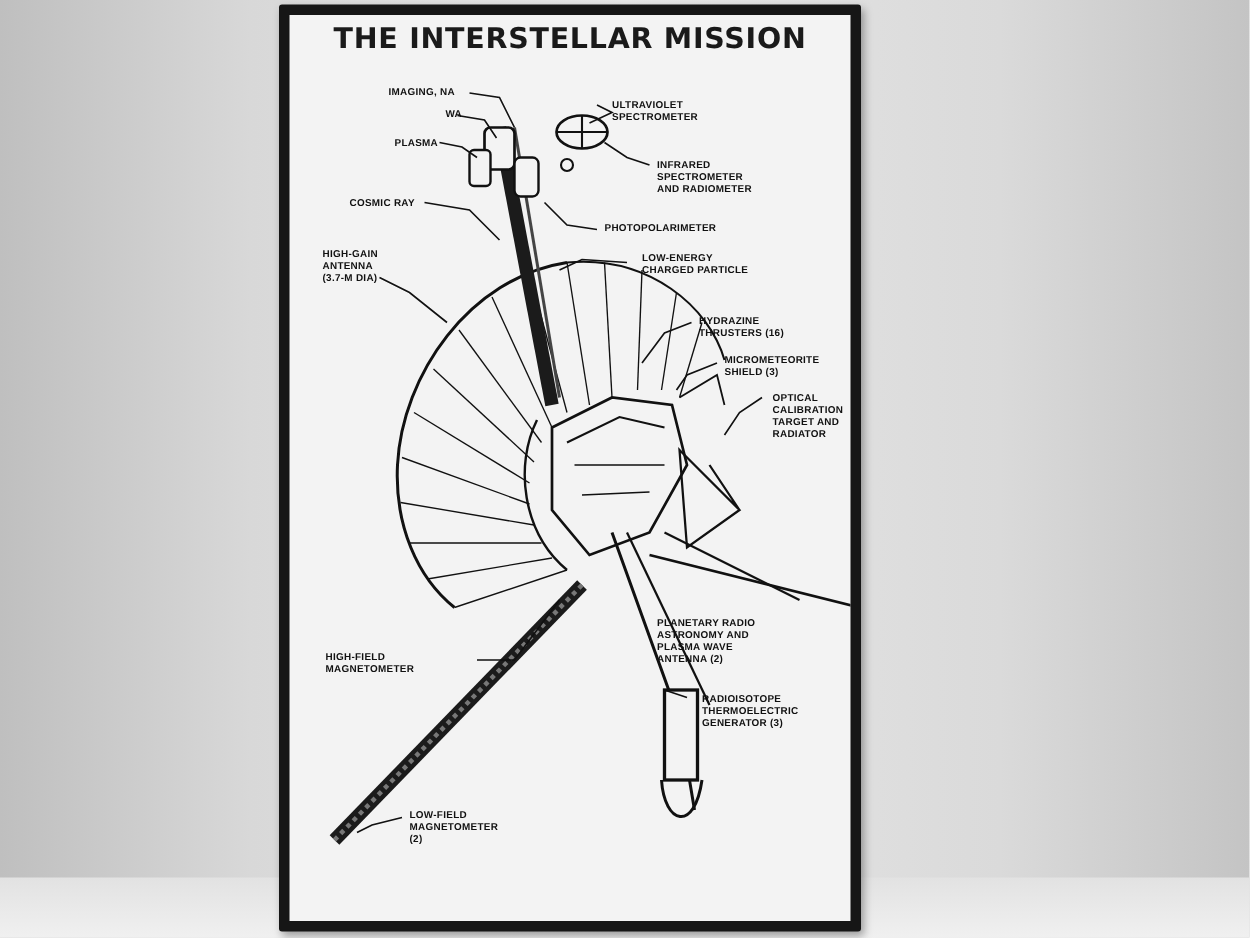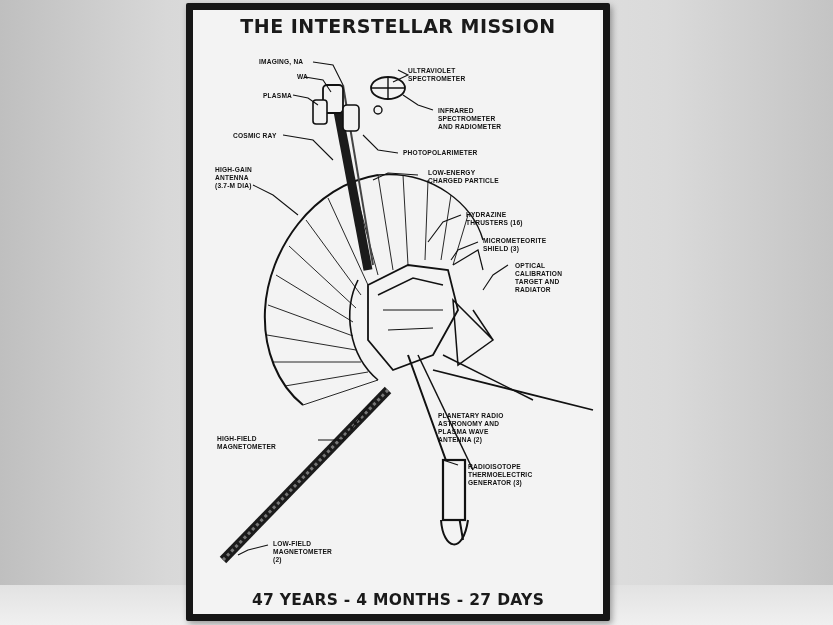--- a/index.html
+++ b/index.html
@@ -1,20 +1,20 @@
 <!DOCTYPE html>
 <html><head>
 <meta charset="utf-8">
 <style>
   html,body{margin:0;padding:0;}
   body{width:833px;height:625px;overflow:hidden;position:relative;
     background:linear-gradient(90deg,#bfbfbf 0%,#d8d8d8 20%,#e6e6e6 50%,#dadada 80%,#c4c4c4 100%);
     font-family:"DejaVu Sans",sans-serif;}
   .floor{position:absolute;left:0;right:0;bottom:0;height:40px;background:linear-gradient(180deg,#e2e2e2,#f0f0f0);}
-  .frame{position:absolute;left:186px;top:3px;width:424px;height:618px;background:#161616;border-radius:2px;
+  .frame{position:absolute;left:186px;top:3px;width:388px;height:618px;background:#161616;border-radius:2px;
     box-shadow:2px 3px 6px rgba(0,0,0,.35);}
   .panel{position:absolute;left:7px;top:7px;right:7px;bottom:7px;background:#f3f3f3;overflow:hidden;}
   .title{position:absolute;left:0;right:0;top:5px;text-align:center;font-family:"DejaVu Sans",sans-serif;font-weight:bold;
     font-size:19px;letter-spacing:0.5px;color:#1a1a1a;}
   .footer{position:absolute;left:0;right:0;bottom:5px;text-align:center;font-weight:bold;font-size:15.5px;color:#1a1a1a;letter-spacing:0.3px;}
   .lbl{position:absolute;font-family:"Liberation Sans",sans-serif;font-weight:bold;font-size:6.6px;line-height:8px;color:#111;
     text-transform:uppercase;white-space:pre;letter-spacing:0.2px;}
   svg.drawing{position:absolute;left:0;top:0;}
 </style>
 </head>
@@ -128,15 +128,14 @@
 ANTENNA (2)</div>
     <div class="lbl" style="left:275px;top:453px;">RADIOISOTOPE
 THERMOELECTRIC
 GENERATOR (3)</div>
     <div class="lbl" style="left:24px;top:425px;">HIGH-FIELD
 MAGNETOMETER</div>
     <div class="lbl" style="left:80px;top:530px;">LOW-FIELD
 MAGNETOMETER
 (2)</div>
 
-    <div class="footer">47 YEARS - 4 MONTHS - 27 DAYS</div>
   </div>
 </div>
 
 </body></html>

